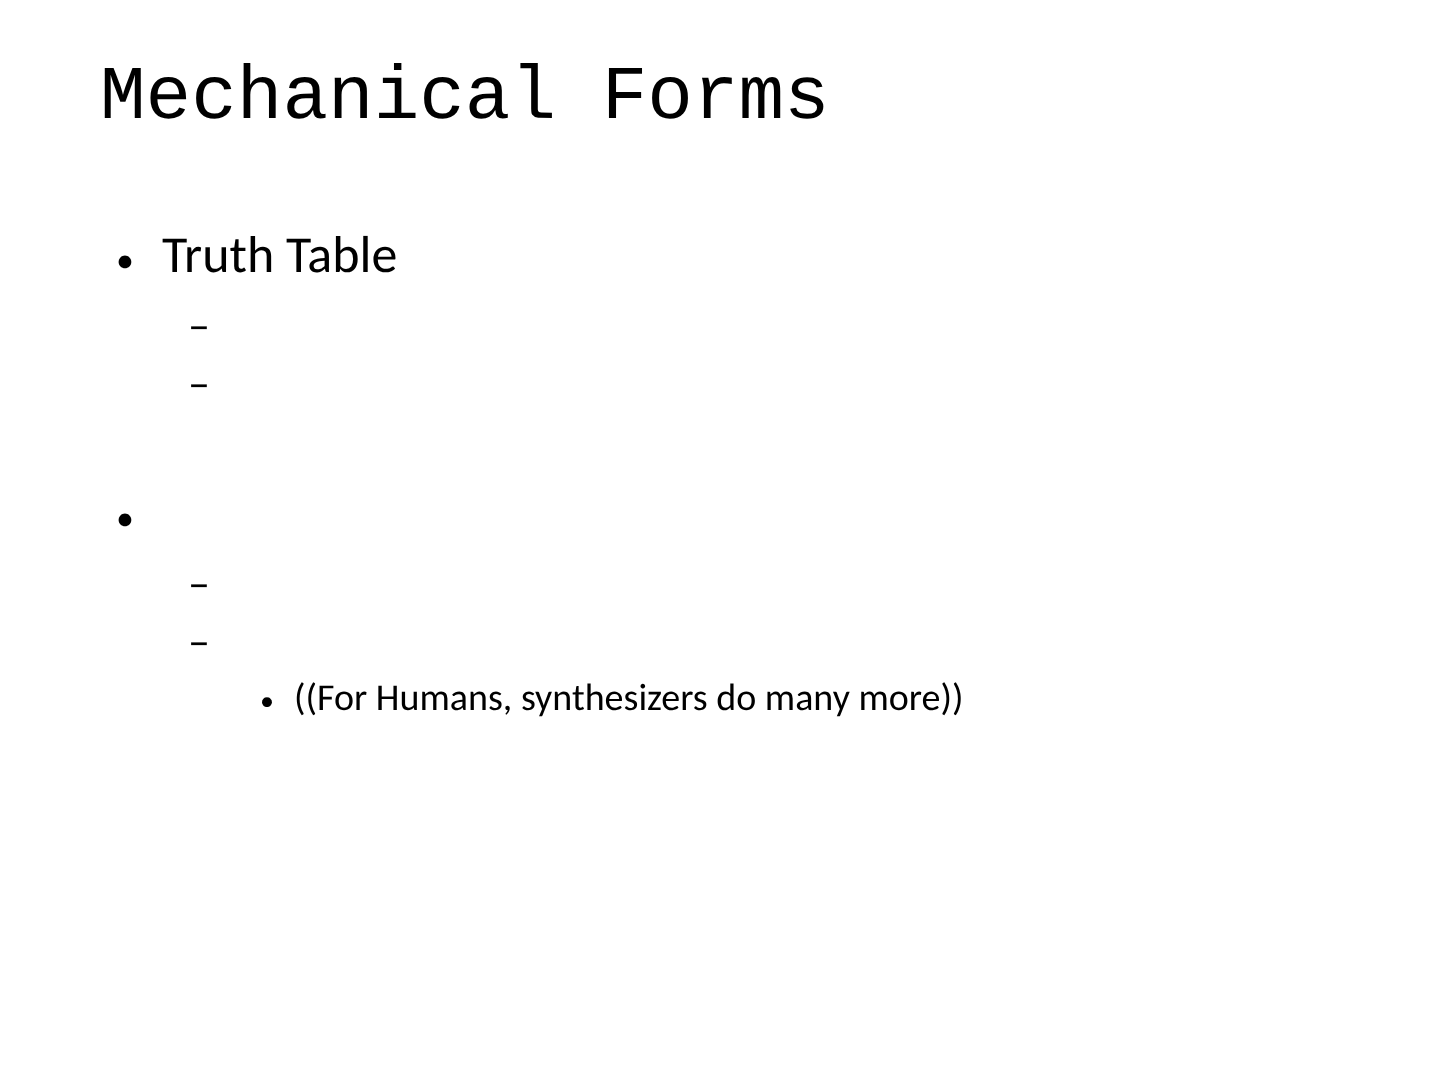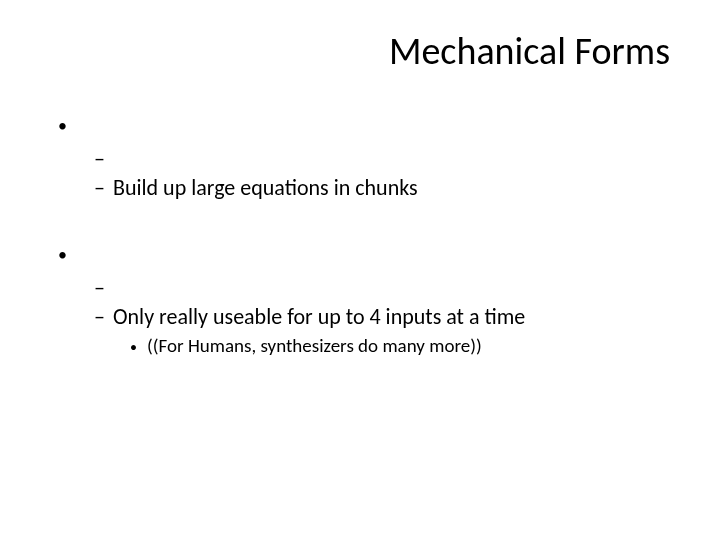--- a/index.html
+++ b/index.html
@@ -5,25 +5,26 @@
   * { margin: 0; padding: 0; box-sizing: border-box; }
   body {
     width: 720px;
     height: 540px;
     background: #fff;
     font-family: Calibri, 'Segoe UI', Arial, sans-serif;
     color: #000;
     padding: 24px 50px;
   }
   .title {
-    text-align: right;
+    text-align: left;
     font-size: 38px;
     font-weight: 400;
     margin-bottom: 40px;
     margin-top: 4px;
+    font-family: Liberation Mono, monospace;
   }
   .bullet-l1 {
     font-size: 26px;
     margin-left: 8px;
     margin-bottom: 6px;
     display: flex;
     align-items: baseline;
   }
   .bullet-l1 .marker {
     font-size: 18px;
@@ -56,37 +57,36 @@
     height: 40px;
   }
 </style>
 </head>
 <body>
 
 <h1 class="title">Mechanical Forms</h1>
 
 <div class="bullet-l1">
   <span class="marker">•</span>
+  <span>Truth Table</span>
 </div>
 <div class="bullet-l2">
   <span class="marker">–</span>
 </div>
 <div class="bullet-l2">
   <span class="marker">–</span>
-  <span>Build up large equations in chunks</span>
 </div>
 
 <div class="section-gap"></div>
 
 <div class="bullet-l1">
   <span class="marker">•</span>
 </div>
 <div class="bullet-l2">
   <span class="marker">–</span>
 </div>
 <div class="bullet-l2">
   <span class="marker">–</span>
-  <span>Only really useable for up to 4 inputs at a time</span>
 </div>
 <div class="bullet-l3">
   <span class="marker">•</span>
   <span>((For Humans, synthesizers do many more))</span>
 </div>
 
 </body></html>

